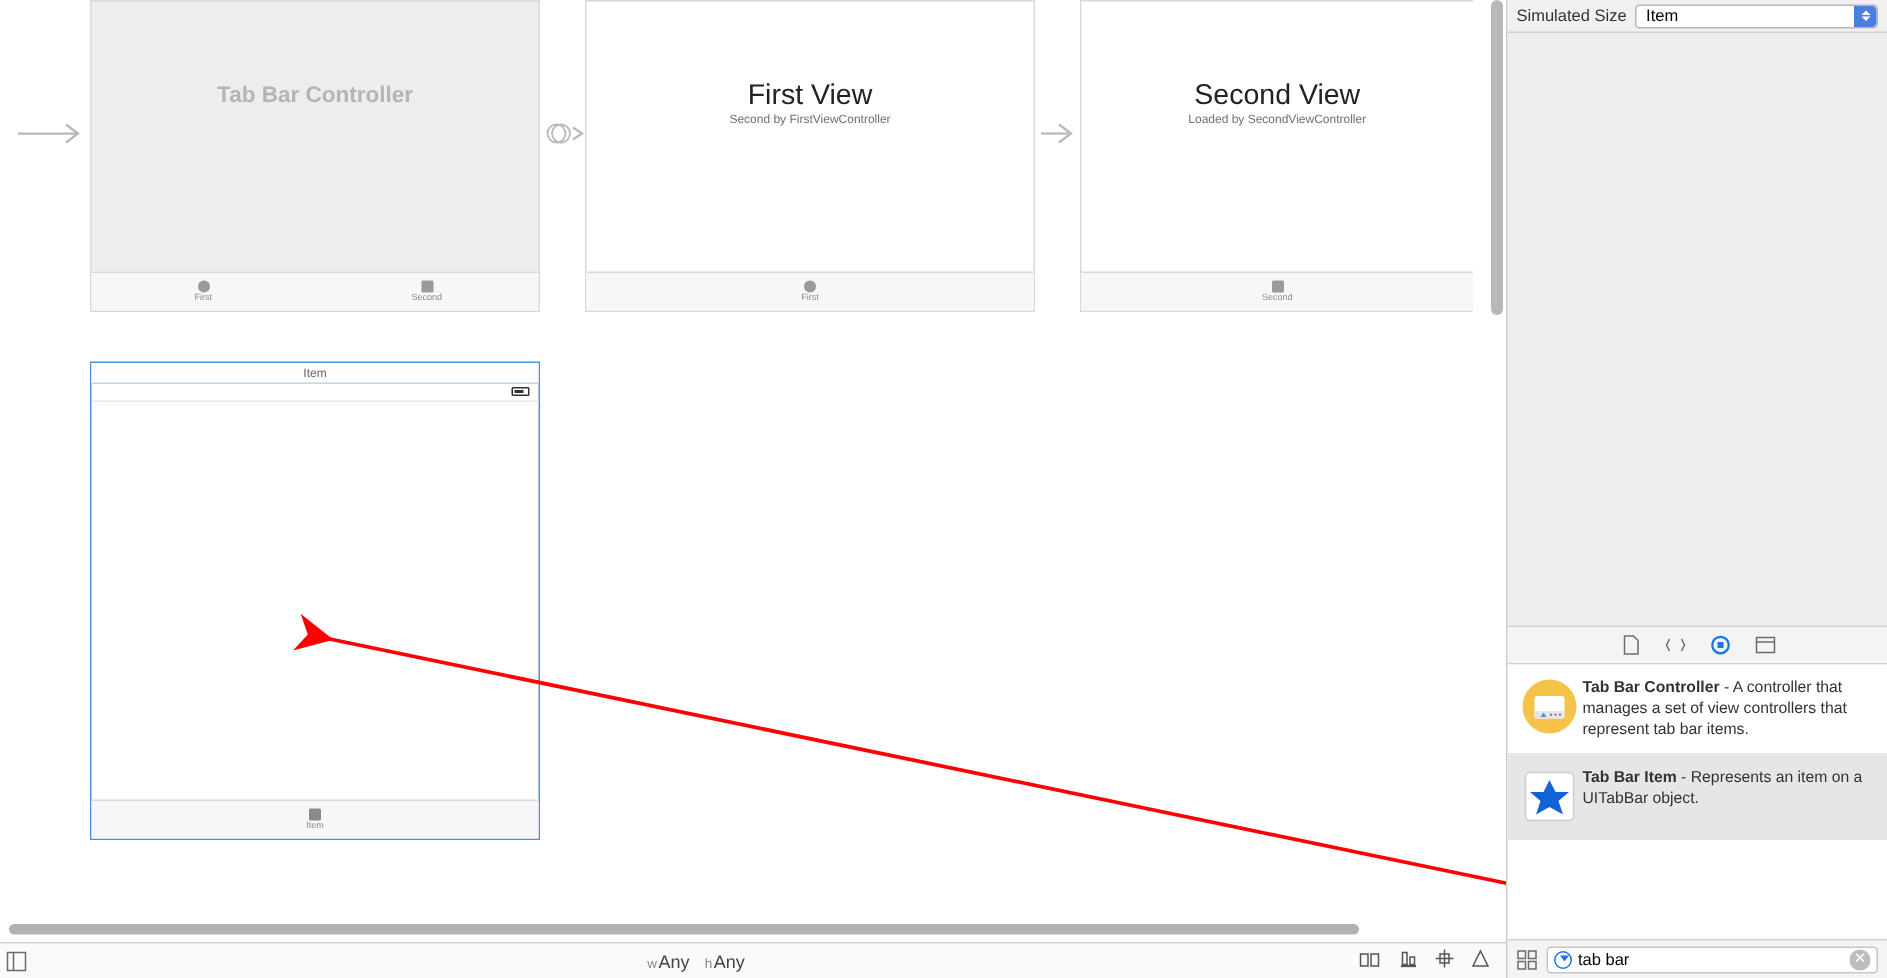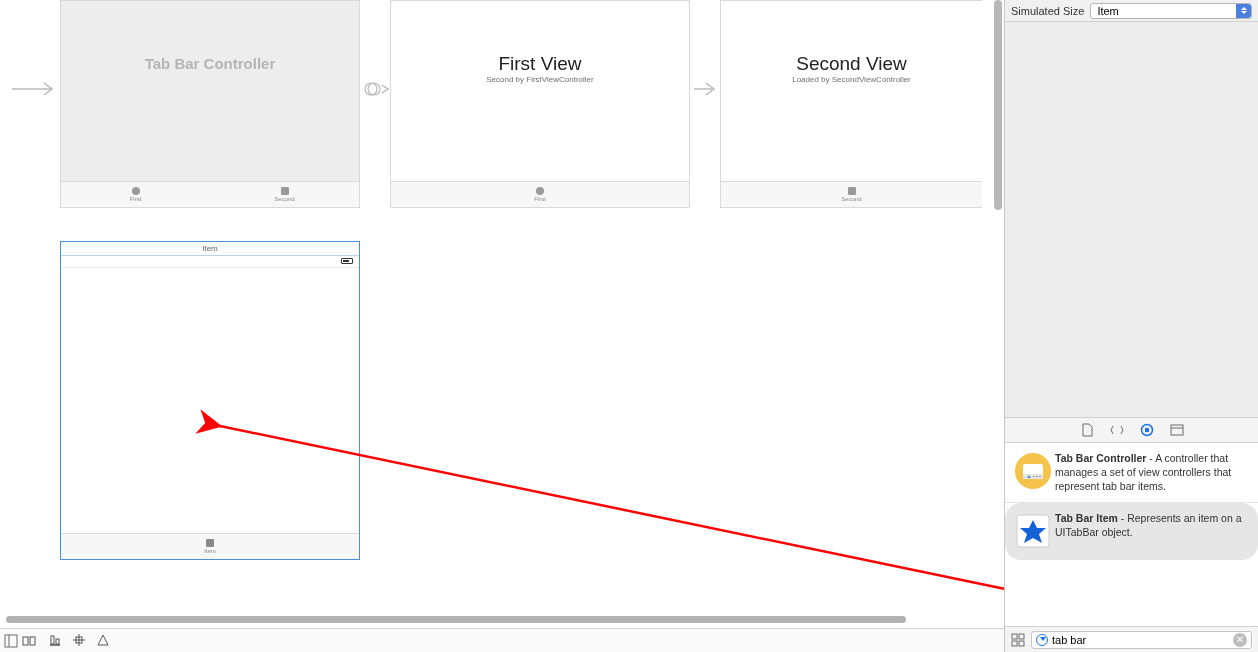--- a/index.html
+++ b/index.html
@@ -236,21 +236,21 @@
   flex: 1;
   overflow: auto;
   background: #fff;
 }
 .lib-item {
   display:flex;
   padding: 8px 8px;
   border-bottom: 1px solid #e5e5e5;
   gap: 2px;
 }
-.lib-item.selected { background: #e6e6e6; border-radius: 16px; }
+.lib-item.selected { background: #e6e6e6; }
 .lib-icon {
   width: 40px; height: 40px;
   flex-shrink: 0;
 }
 .lib-text { font-size: 10.5px; color: #333; line-height: 1.35; }
 .lib-text b { font-weight: 700; }
 
 .library-footer {
   height: 26px;
   border-top: 1px solid #d0d0d0;
@@ -393,20 +393,25 @@
   <div class="hscroll-track">
     <div class="hscroll-thumb"></div>
   </div>
 
   <div class="bottom-bar">
     <div class="bottom-left-icon">
       <svg width="14" height="14">
           <rect x="1" y="1" width="12" height="12" fill="none" stroke="#6b6b6b"></rect>
           <line x1="5" y1="1" x2="5" y2="13" stroke="#6b6b6b"></line>
         </svg>
+    </div>
+    <div class="size-class">
+      <span class="prefix">w</span><span>Any</span>
+      &nbsp;
+      <span class="prefix">h</span><span>Any</span>
     </div>
     <div class="bottom-right-icons">
       <span><svg width="16" height="14">
             <rect x="1" y="4" width="5" height="8" fill="none" stroke="#555"></rect>
             <rect x="8" y="4" width="5" height="8" fill="none" stroke="#555"></rect>
           </svg></span>
       <span><svg width="14" height="14">
             <line x1="2" y1="12" x2="12" y2="12" stroke="#555" stroke-width="1.5"></line>
             <rect x="3" y="3" width="3" height="8" fill="none" stroke="#555"></rect>
             <rect x="8" y="6" width="3" height="5" fill="none" stroke="#555"></rect>

